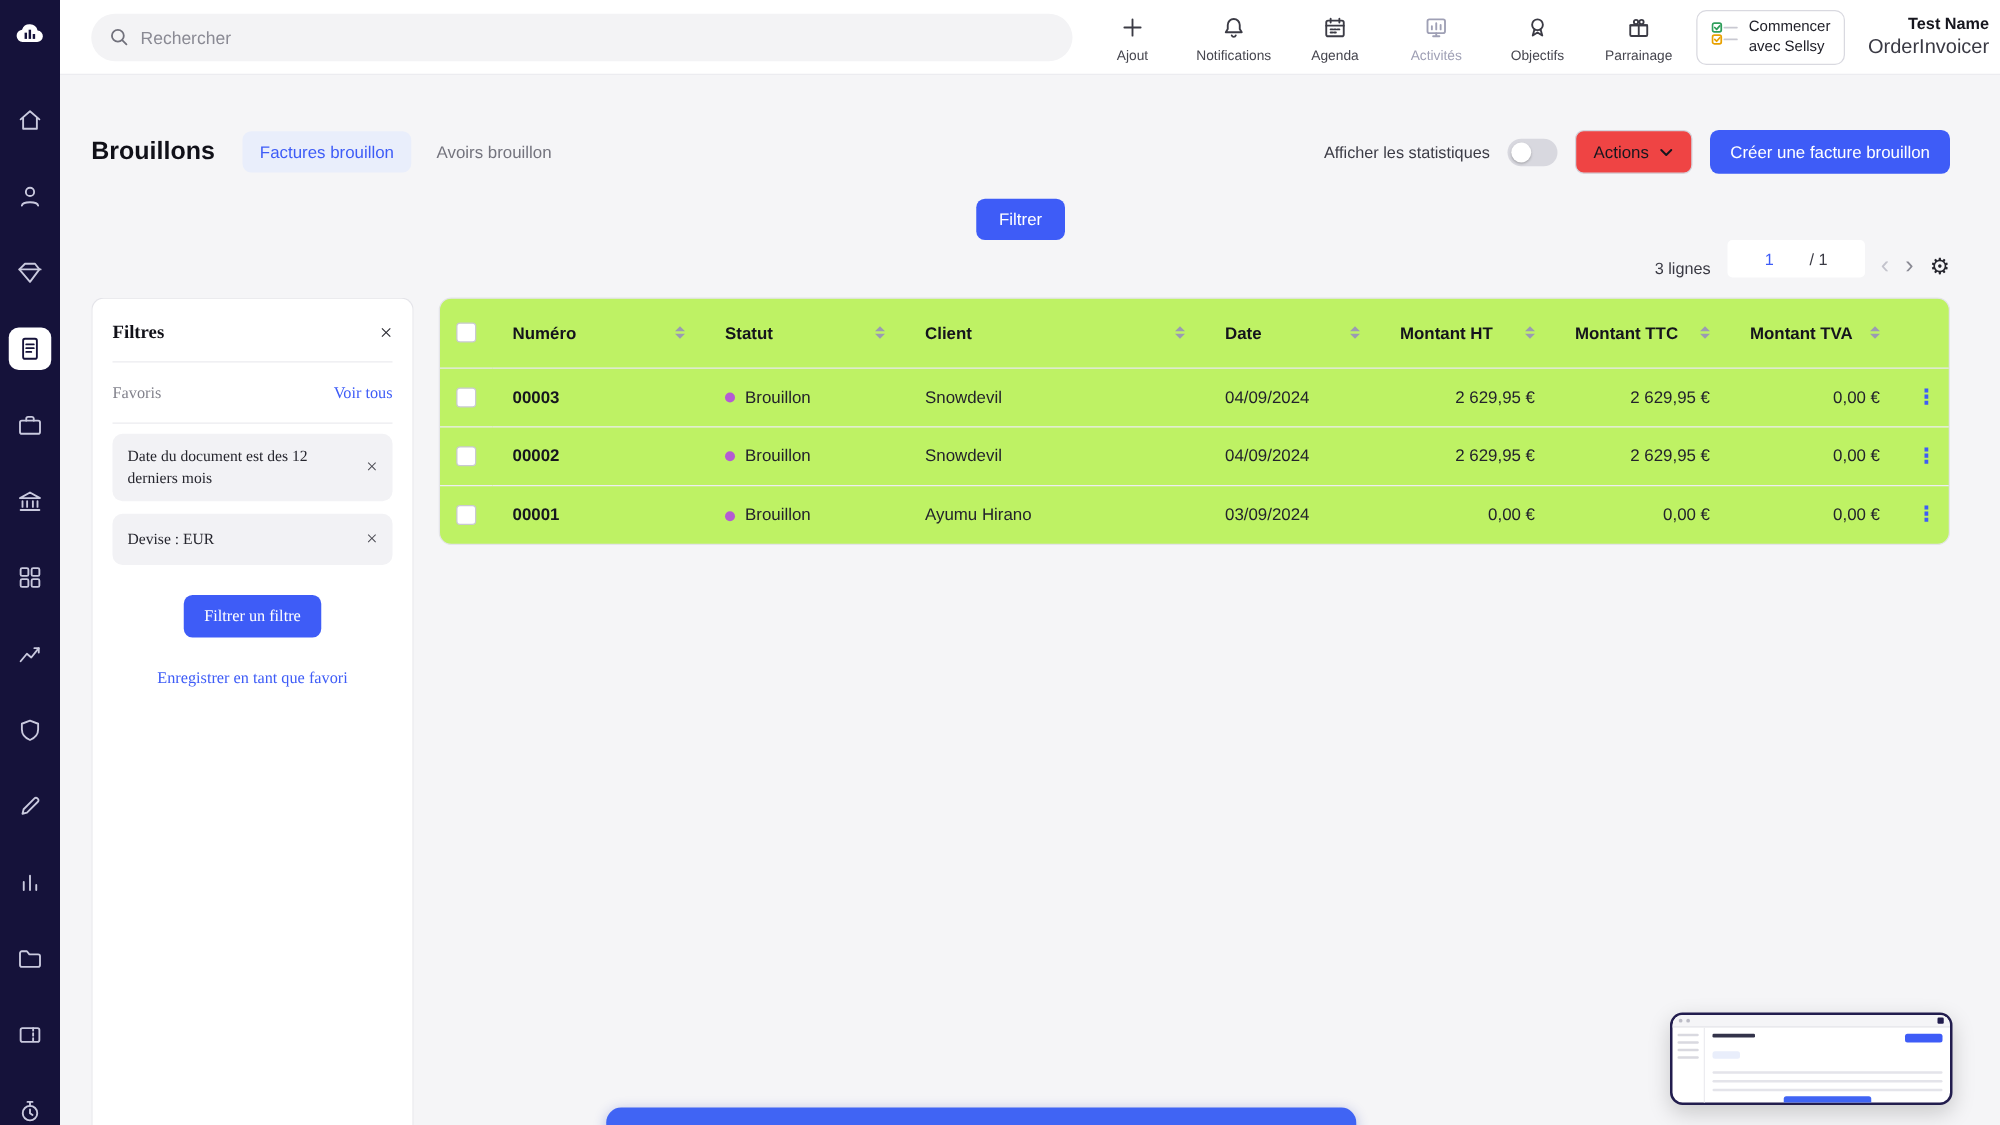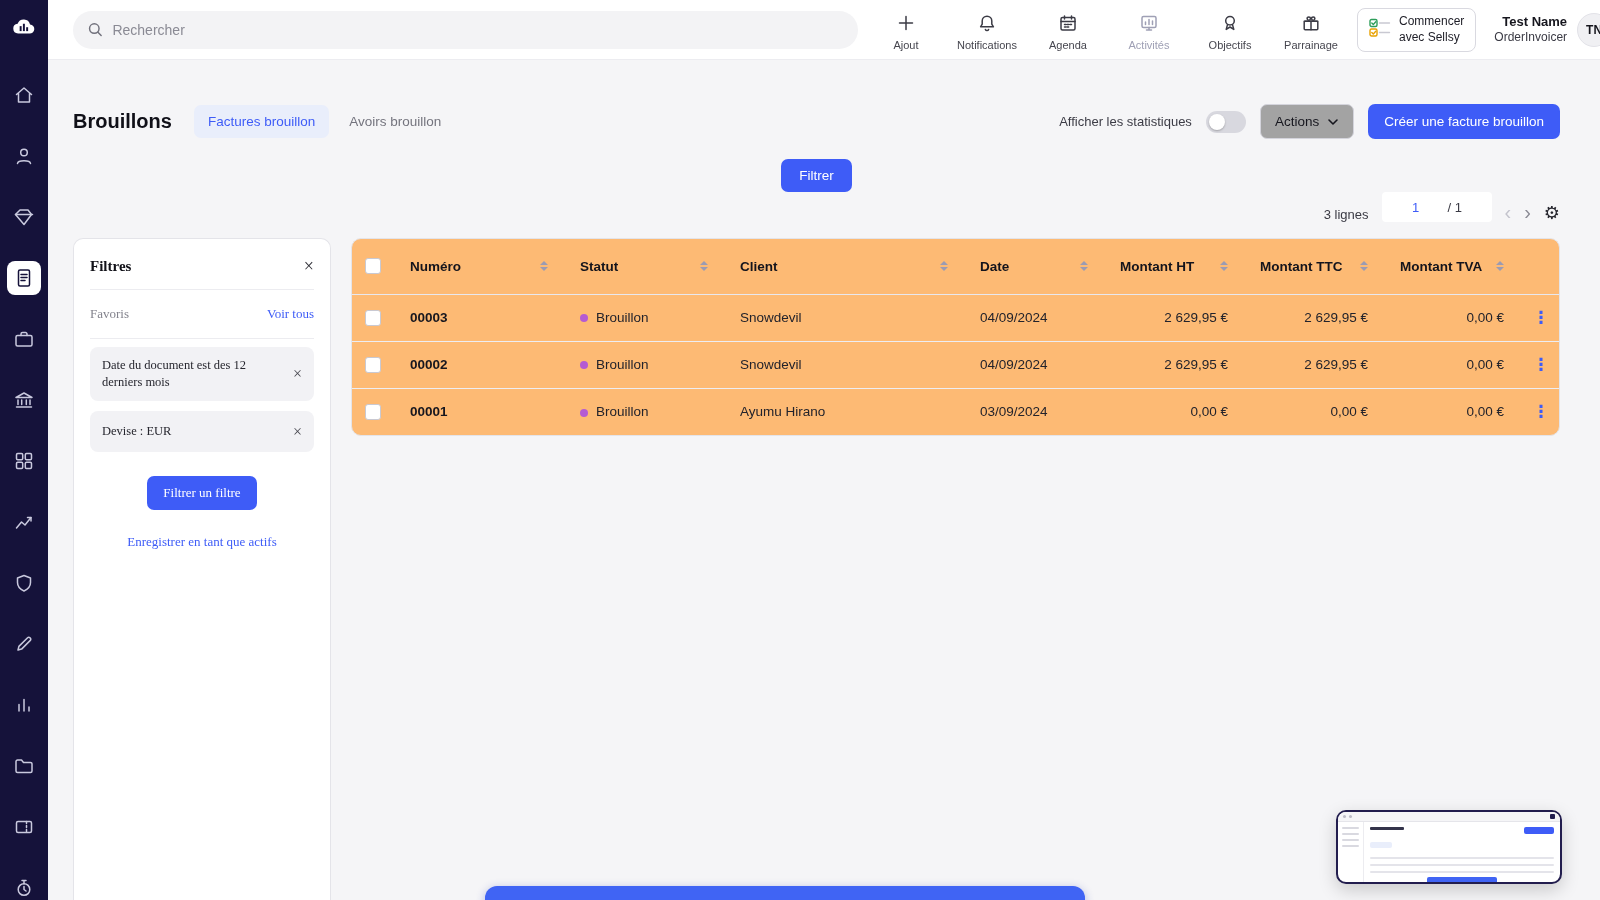--- a/index.html
+++ b/index.html
@@ -23,41 +23,41 @@
   .search-input::placeholder { color:#8a8a94; }
   .topnav { display:flex; gap:21px; margin-left:18px; }
   .topnav-item { width:60px; text-align:center; cursor:pointer; padding-top:4px; }
   .tn-icon svg { stroke:#3b3b45; fill:none; stroke-width:1.5; stroke-linecap:round; stroke-linejoin:round; }
   .tn-label { display:block; font-size:11px; color:#46464f; margin-top:2px; }
   .topnav-item:nth-child(4) .tn-label, .topnav-item:nth-child(4) .tn-icon svg { color:#9fa0b5; stroke:#9fa0b5; }
   .onboarding-btn { margin-left:16px; height:44px; border:1px solid #d9d9e0; border-radius:8px; display:flex; align-items:center; gap:8px; padding:0 11px; cursor:pointer; background:#fff; flex:none; }
   .ob-text { font-size:12px; line-height:1.3; color:#1d1d26; white-space:nowrap; }
   .account { margin-left:18px; text-align:right; line-height:1.25; flex:none; cursor:pointer; }
   .acc-name { font-size:13px; font-weight:700; color:#16161e; }
-  .acc-org { font-size:12px; color:#3a3a44; }
+  .acc-org { font-size:16px; color:#3a3a44; }
   .avatar { margin-left:10px; width:34px; height:34px; border-radius:50%; background:#f0f0f3; border:1px solid #e2e2e8; display:flex; align-items:center; justify-content:center; font-size:12px; font-weight:700; color:#15151c; flex:none; cursor:pointer; }
   .menu-block { margin-left:auto; padding-left:14px; border-left:1px solid #e8e8ee; text-align:center; cursor:pointer; padding-top:2px; min-width:44px; }
   .hamburger { display:inline-block; }
   .hamburger i { display:block; width:17px; height:2px; background:#2a2a33; margin:3px auto; border-radius:1px; }
   .menu-label { display:block; font-size:11px; color:#46464f; margin-top:2px; }
 
   
   .main { position:absolute; left:48px; right:0; top:60px; bottom:0; background:#f5f5f7; }
 
   .page-header { display:flex; align-items:center; padding:44px 40px 0 25px; gap:18px; }
   .page-title { font-size:20px; font-weight:700; color:#101018; }
   .tabs { display:flex; gap:6px; margin-left:4px; }
   .tab { padding:9px 14px; border-radius:7px; font-size:13.5px; cursor:pointer; white-space:nowrap; }
   .tab.active { background:#e9eefb; color:#3e5cf7; font-weight:500; }
   .tab.inactive { color:#74747e; }
   .hdr-right { margin-left:auto; display:flex; align-items:center; gap:14px; }
   .stats-label { font-size:13px; color:#3c3c46; }
   .toggle { width:40px; height:22px; border-radius:11px; background:#d8d8df; position:relative; cursor:pointer; flex:none; }
   .toggle .knob { position:absolute; left:3px; top:3px; width:16px; height:16px; border-radius:50%; background:#fff; box-shadow:0 1px 2px rgba(0,0,0,.25); }
-  .actions-btn { background:#a3a3a3; border:1px solid #d4d4dc; border-radius:7px; padding:9px 14px; font-size:13.5px; color:#16161e; display:flex; align-items:center; gap:8px; cursor:pointer; font-family:inherit; }
+  .actions-btn { background:#ef4444; border:1px solid #d4d4dc; border-radius:7px; padding:9px 14px; font-size:13.5px; color:#16161e; display:flex; align-items:center; gap:8px; cursor:pointer; font-family:inherit; }
   .actions-btn svg { stroke:#16161e; fill:none; stroke-width:1.6; stroke-linecap:round; stroke-linejoin:round; }
   .create-btn { background:#3e5cf7; border:none; color:#fff; border-radius:7px; padding:10px 16px; font-size:13.5px; font-weight:400; cursor:pointer; font-family:inherit; }
 
   .toolbar-row { display:flex; align-items:center; padding:20px 40px 0 25px;flex-direction:column; }
   .filtrer-btn { background:#3e5cf7; border:none; color:#fff; border-radius:7px; padding:9px 18px; font-size:13.5px; font-weight:500; cursor:pointer; font-family:inherit; }
   .tb-right { margin-left:auto; display:flex; align-items:flex-end; gap:13px; }
   .lines-count { font-size:13px; color:#3a3a44; }
   .pager { width:110px; height:30px; background:#fff; border-radius:4px; display:flex; align-items:center; padding:0 8px; gap:6px; }
   .pager input { width:52px; border:none; outline:none; text-align:center; font-size:13px; color:#3e5cf7; font-family:inherit; background:transparent; }
   .pager .pt { font-size:13px; color:#3a3a44; }
@@ -78,21 +78,21 @@
   .fav-label { font-size:13px; color:#83838d; }
   .blue-link { font-size:13px; color:#3e5cf7; cursor:pointer; font-weight:500; }
   .actifs-label { font-size:13px; font-weight:700; color:#1c1c24; }
   .chips { display:flex; flex-direction:column; gap:10px; margin-top:8px; }
   .chip { background:#f2f2f5; border-radius:8px; padding:10px 12px; display:flex; align-items:center; justify-content:space-between; gap:4px; font-size:12.5px; color:#26262e; line-height:1.35; }
   .chip-x { font-size:16px; color:#4a4a52; cursor:pointer; flex:none; }
   .add-filter-btn { display:block; margin:24px auto 0; background:#3e5cf7; border:none; color:#fff; border-radius:7px; padding:9px 16px; font-size:13px; font-weight:500; cursor:pointer; font-family:inherit; }
   .save-fav-link { display:block; text-align:center; margin-top:24px; font-size:13px; color:#3e5cf7; font-weight:500; cursor:pointer; }
 
   
-  .table-card { flex:1; background:#fdba74; border:1px solid #e4e4e9; border-radius:10px; overflow:hidden; }
+  .table-card { flex:1; background:#bef264; border:1px solid #e4e4e9; border-radius:10px; overflow:hidden; }
   table { width:100%; border-collapse:collapse; table-layout:fixed; }
   th { height:55px; padding:0 16px; text-align:left; font-size:13.5px; font-weight:700; color:#14141c; border-bottom:1px solid #e8e8ee; vertical-align:middle; }
   td { height:47px; padding:0 16px; font-size:13.5px; color:#23232b; border-bottom:1px solid #ededf2; vertical-align:middle; }
   tr:last-child td { border-bottom:none; }
   .thf { display:flex; align-items:center; justify-content:space-between; gap:6px; }
   .sort { display:inline-flex; flex-direction:column; gap:2px; cursor:pointer; }
   .sort b { display:block; width:0; height:0; border-left:4px solid transparent; border-right:4px solid transparent; }
   .sort .up { border-bottom:4px solid #9b9bb2; }
   .sort .dn { border-top:4px solid #9b9bb2; }
   .c-cb { width:42px; text-align:center; padding:0; }
@@ -352,21 +352,21 @@
           <div class="chip">
             <span>Date du document est des 12 derniers mois</span>
             <span class="chip-x">×</span>
           </div>
           <div class="chip">
             <span>Devise : EUR</span>
             <span class="chip-x">×</span>
           </div>
         </div>
         <button class="add-filter-btn">Filtrer un filtre</button>
-        <span class="save-fav-link">Enregistrer en tant que actifs</span>
+        <span class="save-fav-link">Enregistrer en tant que favori</span>
       </aside>
 
       <section class="table-card">
         <table>
           <colgroup>
             <col class="c-cb">
               <col class="c-num-col">
               <col class="c-statut-col">
               <col class="c-client-col">
               <col class="c-date-col">

